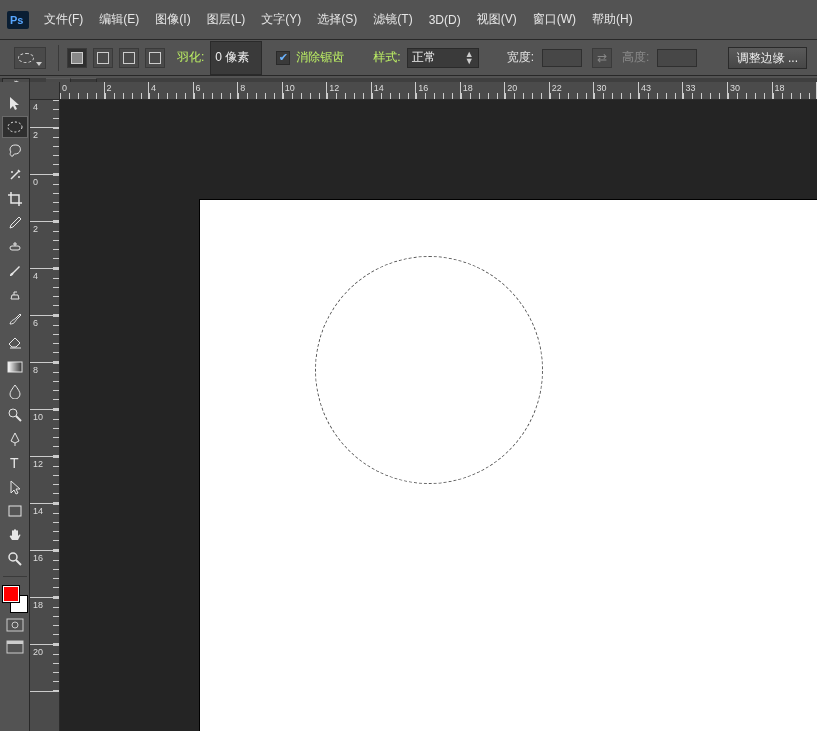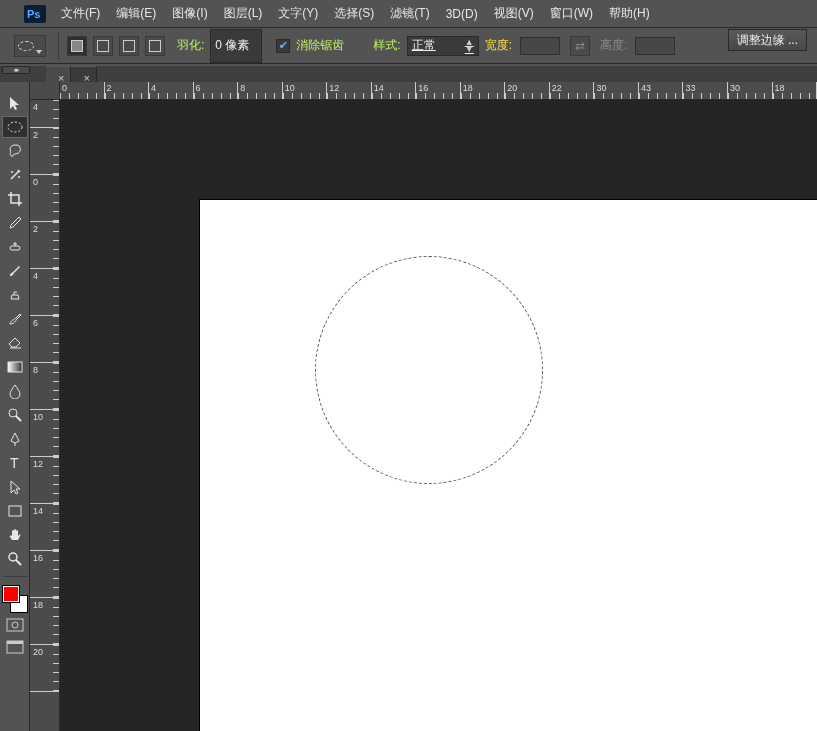--- a/index.html
+++ b/index.html
@@ -1,42 +1,42 @@
 <!DOCTYPE html>
 <html><head>
 <meta charset="utf-8">
 <style>
   * { box-sizing: border-box; margin: 0; padding: 0; font-family: "Microsoft YaHei", sans-serif; }
   body { background: #535353; width: 817px; height: 731px; overflow: hidden; position: relative; color: #ccc; font-size: 12px; }
 
   
-  .menubar { height: 28px; background: #535353; display: flex; align-items: center; padding-left: 23px; border-bottom: 1px solid #282828; }
+  .menubar { height: 40px; background: #535353; display: flex; align-items: center; padding-left: 6px; border-bottom: 1px solid #282828; }
   .ps-logo { width: 24px; height: 18px; margin-right: 6px; display:flex; align-items:center; justify-content:center;}
   .ps-logo svg { display:block; }
   .menubar .menu-item { color: #e6e6e6; font-size: 12px; padding: 3px 8px; cursor: default; }
 
   
   .optionsbar { height: 36px; background: #535353; border-bottom: 1px solid #282828; display: flex; align-items:center; padding-left: 14px; gap:4px; position:relative;}
   .tool-preset { width:32px; height:22px; border:1px solid #3a3a3a; background:#4a4a4a; display:flex; align-items:center; justify-content:center; margin-right:4px;}
   .tool-preset .ell { width:16px; height:10px; border:1px dashed #d0d0d0; border-radius:50%; }
   .tool-preset .tri { width:0;height:0;border-left:3px solid transparent;border-right:3px solid transparent;border-top:4px solid #ccc; margin-left:2px; align-self:flex-end; margin-bottom:2px;}
   .vsep { width:1px; height:26px; background:#3a3a3a; margin:0 4px; }
   .mode-btn { width:20px; height:20px; border:1px solid #3a3a3a; background:#4a4a4a; display:flex; align-items:center; justify-content:center; margin-right:2px; }
   .mode-btn.active { background:#2f2f2f; }
   .mode-btn .sq { width:12px;height:12px;border:1px solid #ccc; }
   .mode-btn .sq.fill{ background:#888; border:1px solid #ccc;}
   .opt-label { color:#bef264; font-size:12px; margin-left:6px; margin-right:2px;}
   .opt-input { width:52px; height:20px; background:#3a3a3a; border:1px solid #2a2a2a; color:#eee; font-size:12px; padding:16px 4px; }
   .chk { width:14px;height:14px;border:1px solid #2a2a2a; background:#3a3a3a; display:flex; align-items:center; justify-content:center; margin-left:10px; margin-right:2px;}
   .chk .tick{ color:#6db4ff; font-size:11px; line-height:1;}
-  .select { width:72px; height:20px; background:#3a3a3a; border:1px solid #2a2a2a; color:#eee; font-size:12px; display:flex; align-items:center; justify-content:space-between; padding:0 4px;text-decoration:underline;}
+  .select { width:72px; height:20px; background:#3a3a3a; border:1px solid #2a2a2a; color:#eee; font-size:12px; display:flex; align-items:center; justify-content:space-between; padding:0 4px;}
   .select .arrs{ font-size:9px; line-height:7px; color:#ccc; }
   .dim-box{ width:40px;height:18px;background:#474747;border:1px solid #2f2f2f; margin-left:2px;}
   .swap-btn{ width:20px;height:20px; background:#4a4a4a;border:1px solid #3a3a3a; margin-left:6px; display:flex;align-items:center;justify-content:center; color:#888;}
-  .refine-btn{ position:absolute; right:10px; top:1px; height:22px; padding:0 8px; background:linear-gradient(#5a5a5a,#474747); border:1px solid #2a2a2a; color:#eee; font-size:12px; display:flex;align-items:center;}
+  .refine-btn{ position:absolute; right:10px; top:7px; height:22px; padding:0 8px; background:linear-gradient(#5a5a5a,#474747); border:1px solid #2a2a2a; color:#eee; font-size:12px; display:flex;align-items:center;}
 
   
   .tabstrip-wrap{ background:#3f3f3f; border-bottom:1px solid #282828;}
   .tool-toggle{ width:28px;height:8px;background:#4b4b4b; border:1px solid #282828; margin-left:2px; margin-top:2px; display:flex;align-items:center;justify-content:center;}
   .tool-toggle .dbl{ font-size:7px;color:#ccc;letter-spacing:-2px;}
   .tabstrip{ height:22px; display:flex; align-items:flex-end; padding-left:46px;}
   .tab{ height:22px; background:#4a4a4a; color:#e6e6e6; font-size:12px; display:flex;align-items:center; padding:0 6px; border-right:1px solid #2a2a2a; border-top:1px solid #5a5a5a;}
   .tab.inactive{ background:#3a3a3a; color:#bdbdbd;}
   .tab .close{ margin-left:6px; color:#ccc; font-size:11px;}
 
@@ -122,21 +122,21 @@
       <span class="tick">✔</span>
     </div>
   <span class="opt-label" style="margin-left:0">消除锯齿</span>
 
   <span class="opt-label" style="margin-left:23px">样式:</span>
   <div class="select">
     <span>正常</span>
     <span class="arrs">▲<br>▼</span>
   </div>
 
-  <span class="opt-label" style="margin-left:2px;color:#fde047">宽度:</span>
+  <span class="opt-label" style="margin-left:24px;color:#e5e5e5">宽度:</span>
   <div class="dim-box"></div>
   <div class="swap-btn">
       <span>⇄</span>
     </div>
   <span class="opt-label" style="margin-left:6px;color:#8a8a8a">高度:</span>
   <div class="dim-box"></div>
 
   <div class="refine-btn">调整边缘 ...</div>
 </div>
 

